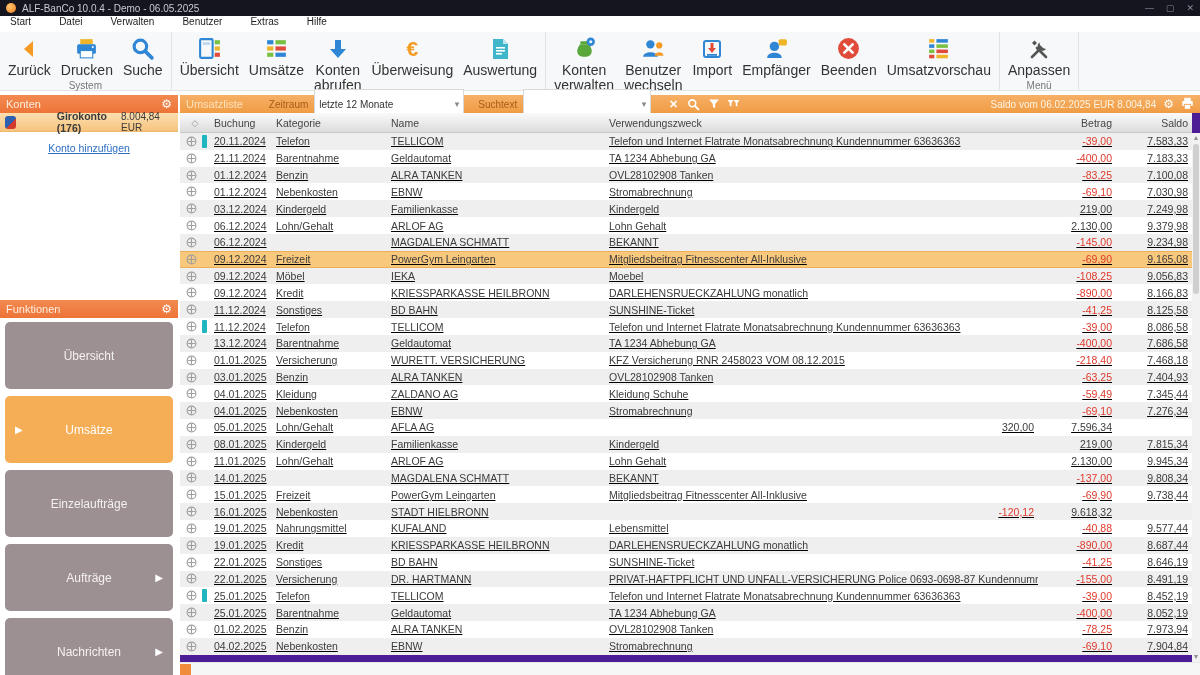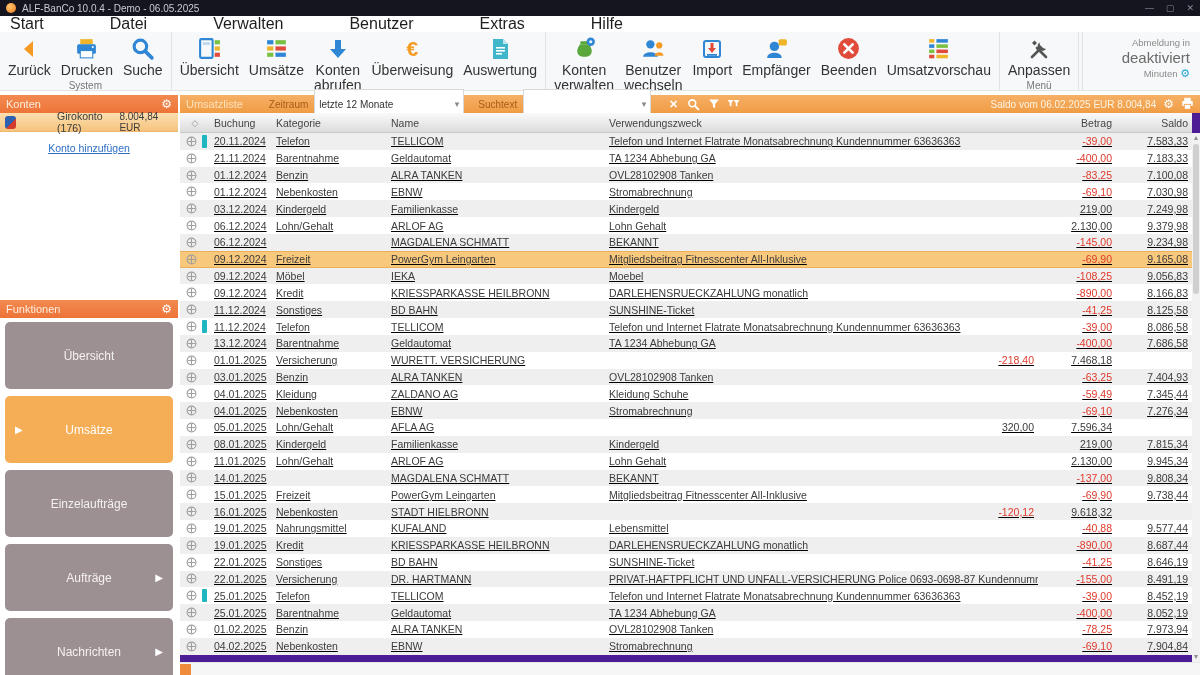--- a/index.html
+++ b/index.html
@@ -10,21 +10,21 @@
   
   .titlebar { position:absolute; top:0; left:0; right:0; height:16px; background:#15151f;
     display:flex; align-items:center; padding:0 6px; color:#c9c9cf; font-size:10px; }
   .app-dot { width:10px; height:10px; border-radius:50%;
     background:radial-gradient(circle at 35% 35%, #ffc46a, #ee7d1f); margin-right:6px; }
   .win-controls { margin-left:auto; display:flex; gap:12px; color:#8a8a96; font-size:9px; }
   .win-controls span { cursor:default; }
 
   
   .menubar { position:absolute; top:16px; left:0; right:0; height:16px; background:#fff;
-    display:flex; align-items:center; font-size:16px; color:#1e1e1e;gap:38px; }
+    display:flex; font-size:10px; color:#1e1e1e; }
   .menubar .mi { padding:0 14px; }
   .menubar .mi:first-child { padding-left:10px; }
 
   
   .ribbon { position:absolute; top:32px; left:0; right:0; height:59px; background:#f7f8f9;
     border-bottom:1px solid #e3e4e6; display:flex; }
   .tb-groups { display:flex; height:100%; }
   .tb-group { display:flex; flex-direction:column; border-right:1px solid #e2e3e5; padding:2px 4px 0 4px; }
   .tb-items { display:flex; flex:1; align-items:flex-start; justify-content:center; gap:2px; }
   .tb-item { display:flex; flex-direction:column; align-items:center; padding:1px 4px;
@@ -41,21 +41,21 @@
   
   .sidebar { position:absolute; top:95px; left:0; width:178px; bottom:0; background:#fff; }
   .panel-header { height:18px; background:linear-gradient(#f28a50,#ee7438); color:#fdeede;
     font-size:11px; display:flex; align-items:center; padding:0 6px; }
   .panel-header .gear { margin-left:auto; color:#fff; font-size:12px; cursor:pointer; }
   .panel-header.funk { position:absolute; top:205px; left:0; right:0; }
   .account-row { height:19px; display:flex; align-items:center; padding:0 5px; cursor:pointer;
     background:linear-gradient(#fbdfb0,#f6c47e); border-bottom:1px solid #eeb86e; }
   .acct-icon { width:13px; height:13px; border-radius:3px; margin-right:5px;
     background:linear-gradient(135deg,#2c5fae 55%,#d23b2f 55%); }
-  .acct-name { font-size:10.5px; font-weight:normal; color:#3a3a3a;margin-left:36px; }
+  .acct-name { font-size:10.5px; font-weight:bold; color:#3a3a3a;margin-left:36px; }
   .acct-bal { margin-left:auto; font-size:10px; color:#3a3a3a; }
   .add-link-wrap { text-align:center; padding-top:6px; }
   .add-link { font-size:10.5px; color:#2d6fc2; text-decoration:underline; cursor:pointer; }
   .func-btns { position:absolute; top:227px; left:0; right:0; }
   .func-btn { height:67px; margin:0 5px 7px 5px; border-radius:5px; background:#9d9093;
     color:#f4f1f1; font-size:12px; display:flex; align-items:center; justify-content:center;
     position:relative; cursor:pointer; }
   .func-btn.active { background:#f5ae56; color:#fff; }
   .func-btn .arr-l { position:absolute; left:10px; font-size:10px; color:#fff; }
   .func-btn .arr-r { position:absolute; right:10px; font-size:10px; color:#fff; }
@@ -310,28 +310,20 @@
                   <path d="M19 20 L10 11" stroke="#555" stroke-width="2.6" stroke-linecap="round"></path>
                   <path d="M7.5 3.5 L10 6 L7.5 8.5 L5 6 Z" fill="#555"></path>
                 </svg>
               </span>
               <span class="tb-label">Anpassen</span>
             </div>
           </div>
           <div class="tb-group-label">Menü</div>
         </div>
       </div>
-    <div class="logout">
-      <div class="lo1">Abmeldung in</div>
-      <div class="lo2">deaktiviert</div>
-      <div class="lo3">
-        <span>Minuten</span>
-        <span class="lo-gear">⚙</span>
-      </div>
-    </div>
   </div>
 
   <div class="topgap"></div>
 
   <div class="sidebar">
     <div class="panel-header">
       <span>Konten</span>
       <span class="gear">⚙</span>
     </div>
     <div class="account-row">
@@ -627,20 +619,21 @@
           <div class="c ric">
             <svg viewBox="0 0 12 12" width="11" height="11">
               <circle cx="6" cy="6" r="4.8" fill="none" stroke="#9e9e9e" stroke-width="1.2"></circle>
               <path d="M6 2.2 V9.8 M2.2 6 H9.8" stroke="#9e9e9e" stroke-width="1.2"></path>
             </svg>
           </div>
           <div></div>
           <div class="c">01.01.2025</div>
           <div class="c">Versicherung</div>
           <div class="c">WURETT. VERSICHERUNG</div>
+          <div class="c">KFZ Versicherung  RNR 2458023 VOM 08.12.2015</div>
           <div class="c r neg">-218,40</div>
           <div class="c r">7.468,18</div>
         </div>
         <div class="trow alt">
           <div class="c ric">
             <svg viewBox="0 0 12 12" width="11" height="11">
               <circle cx="6" cy="6" r="4.8" fill="none" stroke="#9e9e9e" stroke-width="1.2"></circle>
               <path d="M6 2.2 V9.8 M2.2 6 H9.8" stroke="#9e9e9e" stroke-width="1.2"></path>
             </svg>
           </div>

